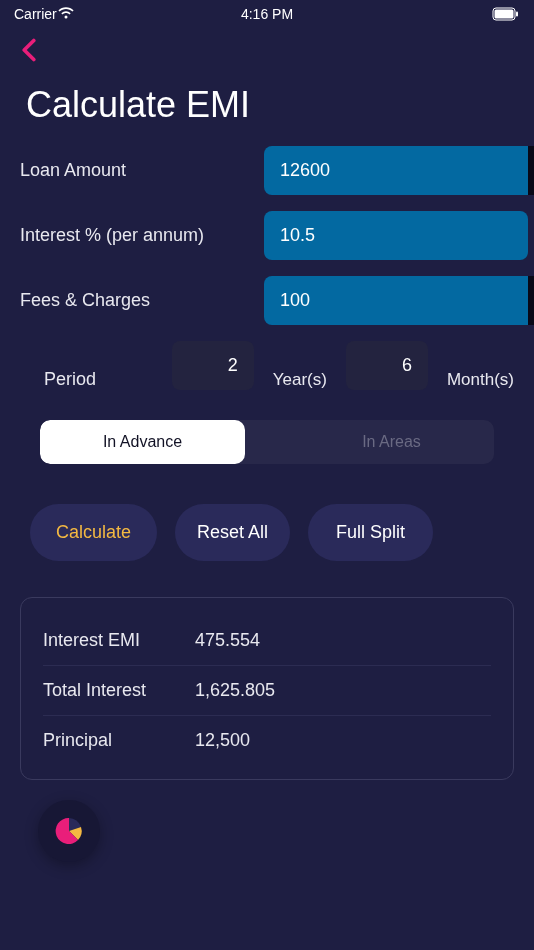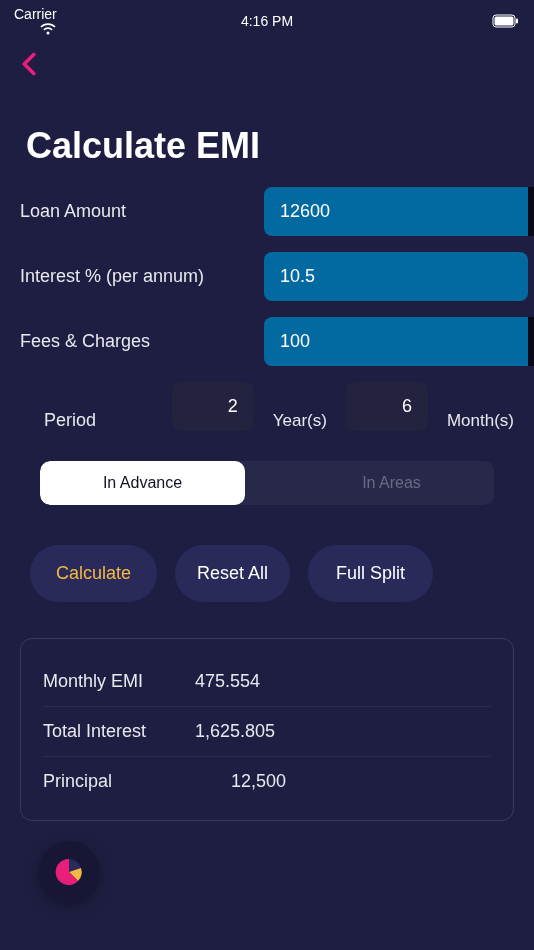--- a/index.html
+++ b/index.html
@@ -18,22 +18,21 @@
     .status-bar {
       display: flex;
       justify-content: space-between;
       align-items: center;
       padding: 6px 14px;
       font-size: 14px;
       font-weight: 500;
     }
     .status-left {
       display: flex;
-      align-items: flex-end;
-      flex-direction: column;
+      align-items: flex-start;
     }
     .status-center {
       position: absolute;
       left: 50%;
       transform: translateX(-50%);
     }
     .wifi-icon {
       width: 18px;
       height: 14px;
     }
@@ -44,23 +43,22 @@
     .back-button {
       padding: 10px 20px;
       display: inline-block;
     }
     .back-icon {
       width: 18px;
       height: 24px;
     }
     .page-title {
       font-size: 36px;
-      font-weight: 700;
+      font-weight: 400;
       padding: 8px 26px 20px;
-      margin-top: 27px;
     }
     .form-section {
       padding: 0 20px;
     }
     .form-row {
       display: flex;
       align-items: center;
       margin-bottom: 16px;
     }
     .form-label {
@@ -182,21 +180,20 @@
     }
     .result-row {
       display: flex;
       padding: 14px 0;
       border-bottom: 1px solid rgba(80,80,120,0.3);
       font-size: 18px;
       color: #e8e8ef;
     }
     .result-row:last-child {
       border-bottom: none;
-      gap: 36px;
     }
     .result-label {
       width: 152px;
     }
     .result-value {
       font-weight: 400;
     }
     .chart-button {
       margin: 20px 0 0 38px;
       width: 62px;
@@ -283,21 +280,21 @@
 </div>
 
 <div class="action-buttons">
   <button class="action-btn primary calc">Calculate</button>
   <button class="action-btn reset">Reset All</button>
   <button class="action-btn split">Full Split</button>
 </div>
 
 <div class="results-box">
   <div class="result-row">
-    <span class="result-label">Monthly EMI</span>
+    <span class="result-label">Interest EMI</span>
     <span class="result-value">475.554</span>
   </div>
   <div class="result-row">
     <span class="result-label">Total Interest</span>
     <span class="result-value">1,625.805</span>
   </div>
   <div class="result-row">
     <span class="result-label">Principal</span>
     <span class="result-value">12,500</span>
   </div>

